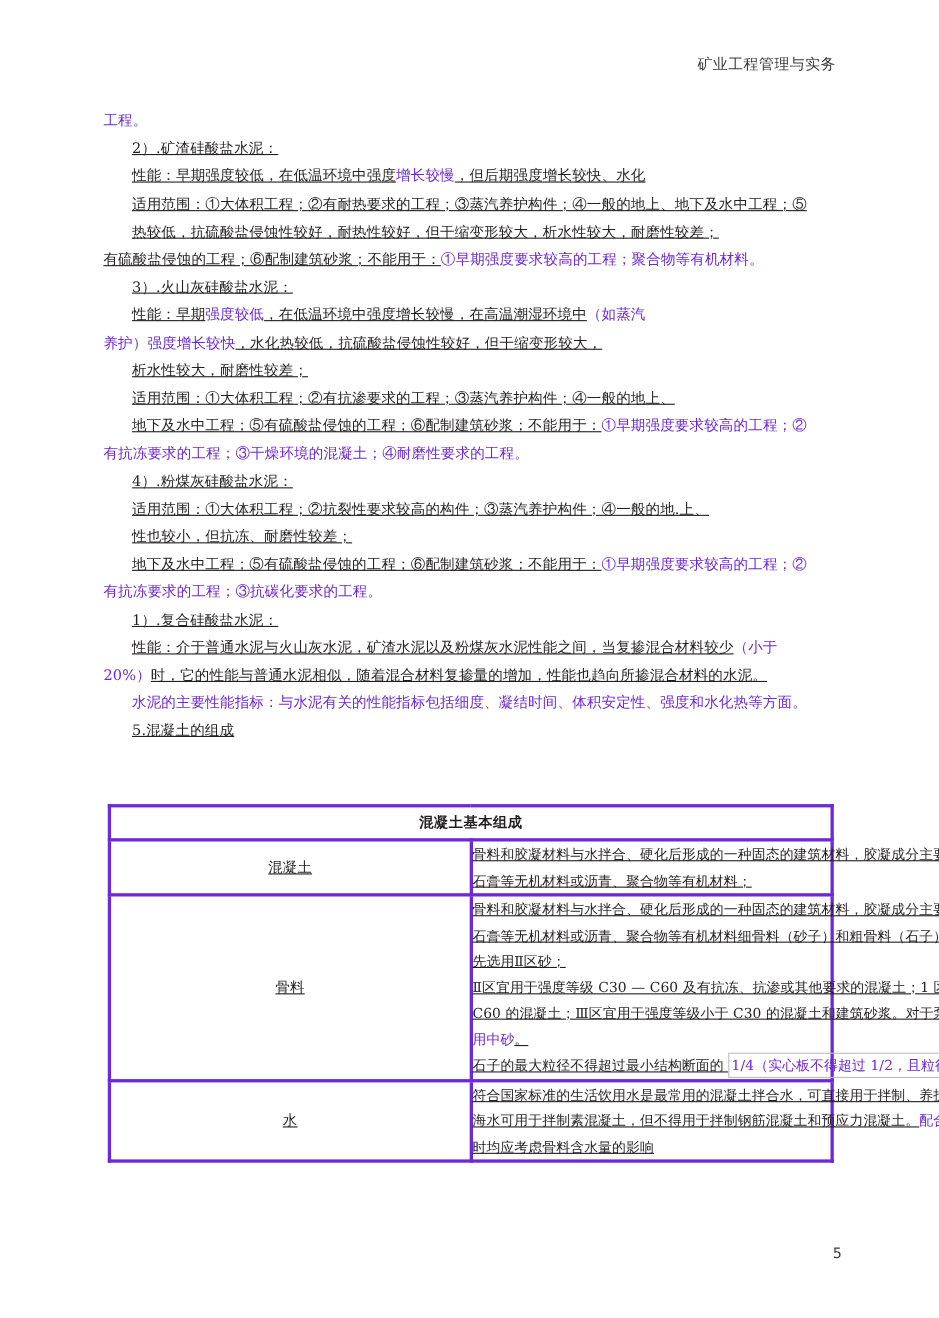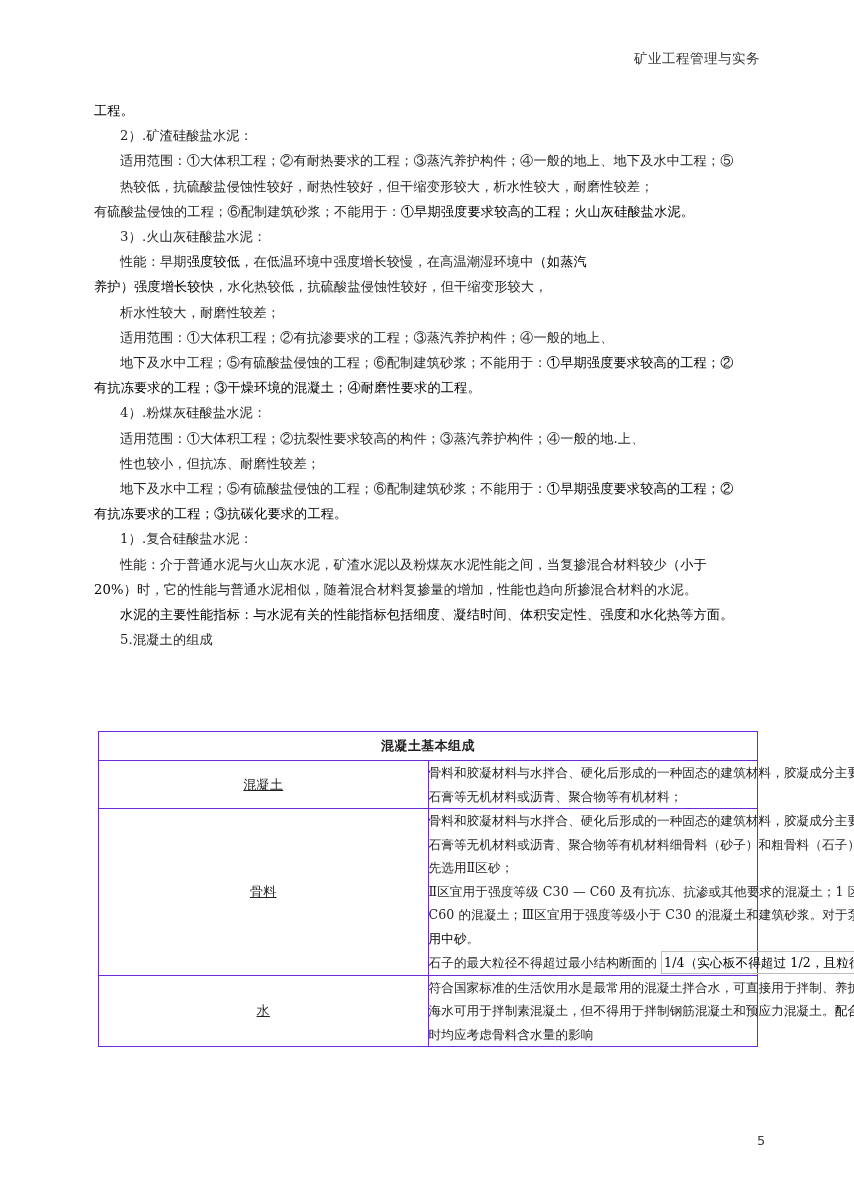--- a/index.html
+++ b/index.html
@@ -40,37 +40,37 @@
   p.ln {
     margin: 0;
     font-size: 13.2px;
     line-height: 25.2px;
     letter-spacing: 0.15px;
     white-space: nowrap;
     color: #231f20;
   }
   .ind1 { text-indent: 0; }
   .ind2 { padding-left: 26px; }
-  .red { color: #000000; }
-  .black { color: #231f20; }
+  .red { color: #6d28d9; }
+  .black { color: #231f20; text-decoration: underline; }
 
   
   .tbl-wrap {
     position: absolute;
     top: 731px;
     left: 98px;
     width: 660px;
   }
   table.comp {
     border-collapse: collapse;
     width: 660px;
     table-layout: fixed;
   }
   table.comp td, table.comp th {
-    border: 1px solid #6d28d9;
+    border: 3px solid #6d28d9;
     padding: 0;
     vertical-align: middle;
     font-weight: normal;
     color: #231f20;
   }
   table.comp th.hdr {
     text-align: center;
     font-size: 13px;
     font-family: "DejaVu Sans", "Liberation Sans", sans-serif;
     height: 28px;
@@ -113,23 +113,24 @@
 </head>
 <body>
 
 <div class="page">
 
   <div class="header">矿业工程管理与实务</div>
 
   <div class="body-area">
       <p class="ln ind1"><span class="red">工程。</span></p>
       <p class="ln ind2"><span class="black">2）.矿渣硅酸盐水泥：</span></p>
+      <p class="ln ind2"><span class="black">性能：早期强度较低，在低温环境中强度</span><span class="red">增长较慢</span><span class="black">，但后期强度增长较快、水化</span></p>
       <p class="ln ind2"><span class="black">适用范围：①大体积工程；②有耐热要求的工程；③蒸汽养护构件；④一般的地上、地下及水中工程；⑤</span></p>
       <p class="ln ind2"><span class="black">热较低，抗硫酸盐侵蚀性较好，耐热性较好，但干缩变形较大，析水性较大，耐磨性较差；</span></p>
-      <p class="ln ind1"><span class="black">有硫酸盐侵蚀的工程；⑥配制建筑砂浆；不能用于：</span><span class="red">①早期强度要求较高的工程；火山灰硅酸盐水泥。</span></p>
+      <p class="ln ind1"><span class="black">有硫酸盐侵蚀的工程；⑥配制建筑砂浆；不能用于：</span><span class="red">①早期强度要求较高的工程；聚合物等有机材料。</span></p>
       <p class="ln ind2"><span class="black">3）.火山灰硅酸盐水泥：</span></p>
       <p class="ln ind2"><span class="black">性能：早期</span><span class="red">强度较低</span><span class="black">，在低温环境中强度增长较慢，在高温潮湿环境中</span><span class="red">（如蒸汽</span></p>
       <p class="ln ind1"><span class="red">养护）强度增长较快</span><span class="black">，水化热较低，抗硫酸盐侵蚀性较好，但干缩变形较大，</span></p>
       <p class="ln ind2"><span class="black">析水性较大，耐磨性较差；</span></p>
       <p class="ln ind2"><span class="black">适用范围：①大体积工程；②有抗渗要求的工程；③蒸汽养护构件；④一般的地上、</span></p>
       <p class="ln ind2"><span class="black">地下及水中工程；⑤有硫酸盐侵蚀的工程；⑥配制建筑砂浆；不能用于：</span><span class="red">①早期强度要求较高的工程；②</span></p>
       <p class="ln ind1"><span class="red">有抗冻要求的工程；③干燥环境的混凝土；④耐磨性要求的工程。</span></p>
       <p class="ln ind2"><span class="black">4）.粉煤灰硅酸盐水泥：</span></p>
       <p class="ln ind2"><span class="black">适用范围：①大体积工程；②抗裂性要求较高的构件；③蒸汽养护构件；④一般的地.上、</span></p>
       <p class="ln ind2"><span class="black">性也较小，但抗冻、耐磨性较差；</span></p>

